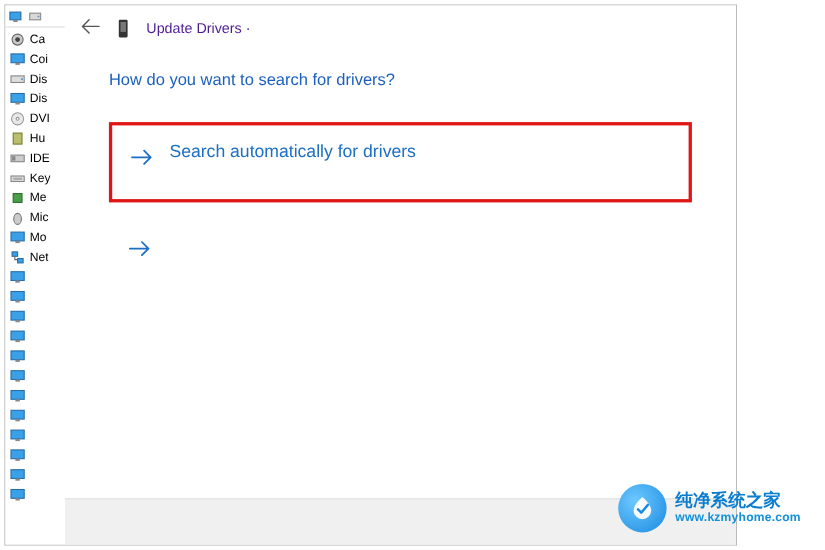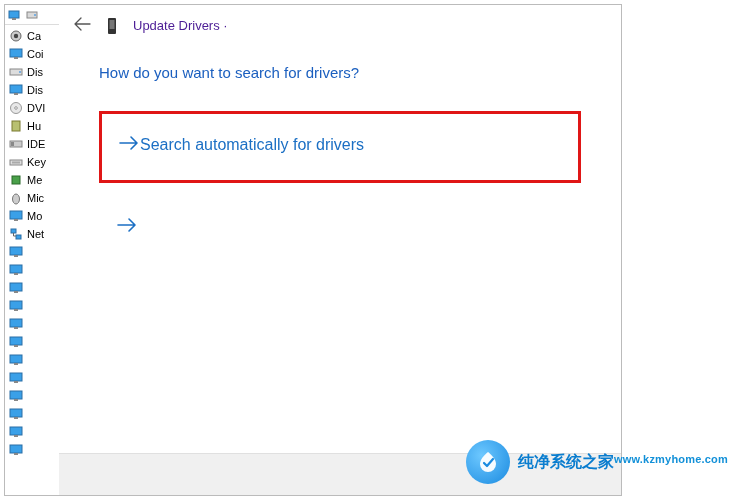--- a/index.html
+++ b/index.html
@@ -7,21 +7,21 @@
     margin: 0; padding: 0;
     width: 750px; height: 500px;
     font-family: "Segoe UI", Tahoma, sans-serif;
     background: #fff;
     overflow: hidden;
     position: relative;
   }
   .outer-frame {
     position: absolute;
     left: 4px; top: 4px;
-    width: 618px; height: 492px;
+    width: 666px; height: 492px;
     border: 1px solid #bbb;
     background: #fff;
   }
   
   .dm-strip {
     position: absolute;
     left: 0; top: 0;
     width: 54px; height: 100%;
     background: #fff;
     border-right: none;
@@ -95,21 +95,22 @@
     color: #1b5fbf;
     margin-bottom: 30px;
   }
 
   .option-card {
     border: 1px solid transparent;
     padding: 12px 18px 14px 16px;
     margin-bottom: 0;
     cursor: pointer;
     display: flex;
-    align-items: flex-end;
+    gap: 14px;
+    align-items: flex-start;
   }
   .option-card.highlighted {
     border: 3px solid #e01616;
     padding: 16px 18px 24px 16px;
     margin-bottom: 16px;
   }
   .opt-arrow {
     flex: 0 0 22px;
     margin-top: 4px;
     color: #1b6fc4;
@@ -145,21 +146,21 @@
     z-index: 50;
   }
   .wm-circle {
     width: 44px; height: 44px;
     border-radius: 50%;
     background: radial-gradient(circle at 35% 35%, #6dc8ff, #1a8ae0);
     display: flex; align-items: center; justify-content: center;
     color: #fff;
   }
   .wm-text {
-    display: flex; flex-direction: row; line-height: 1.1;
+    display: flex; flex-direction: column; line-height: 1.1;
     color: #0a7dcf;
   }
   .wm-line1 { font-size: 16px; font-weight: 700; }
   .wm-line2 { font-size: 11px; font-weight: 600; letter-spacing: 0.2px; color:#1290d8;}
 </style>
 </head>
 <body>
 
 <div class="outer-frame">
 

